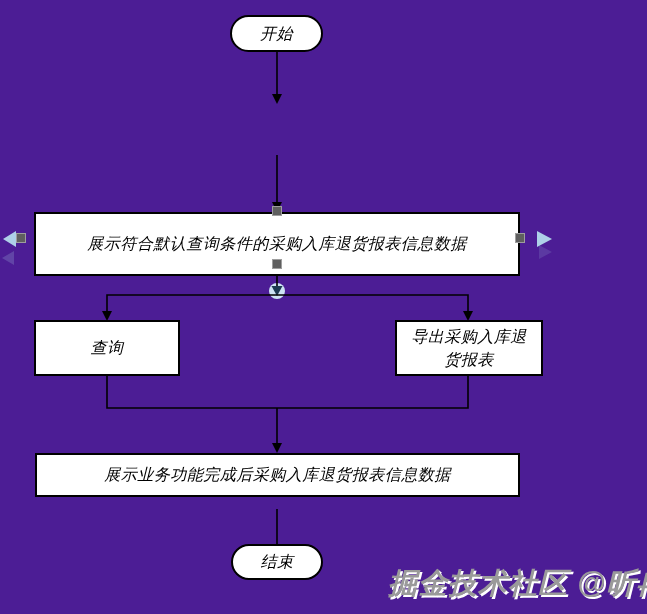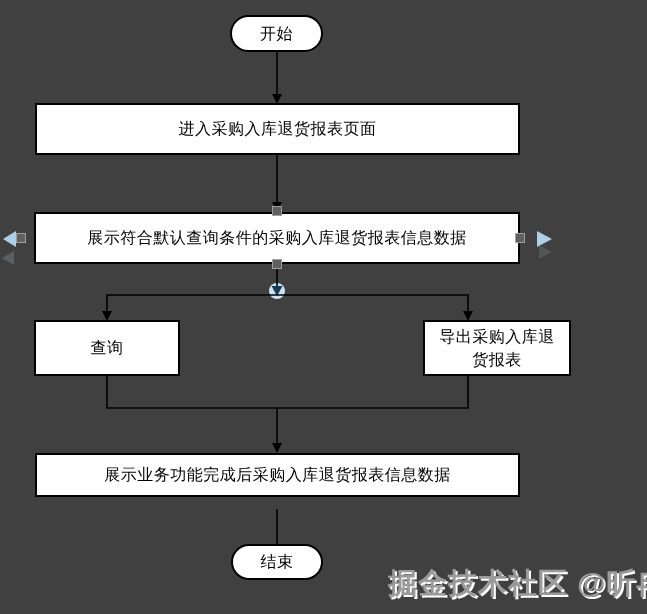--- a/index.html
+++ b/index.html
@@ -1,33 +1,34 @@
 <!DOCTYPE html>
 <html><head>
 <meta charset="utf-8">
 <style>
   html,body{margin:0;padding:0;background:#ffffff;}
   .canvas{
-    position:relative;width:647px;height:614px;background:#404040;overflow:hidden;
+    position:relative;width:647px;height:614px;background:#4c1d95;overflow:hidden;
     font-family:"Liberation Sans",sans-serif;
+    font-style:italic;
   }
   .wires{position:absolute;left:0;top:0;}
   .wire{stroke:#000000;stroke-width:1.6;fill:none;}
   .ah{fill:#000000;stroke:none;}
   .node{
     position:absolute;display:flex;align-items:center;justify-content:center;
     text-align:center;background:#ffffff;border:2px solid #000000;box-sizing:border-box;
     font-size:16px;color:#000000;line-height:1.45;padding:2px 9px;letter-spacing:0.5px;
   }
   .terminator{border-radius:19px;}
   #n-start{left:230px;top:15px;width:93px;height:37px;}
   #n-enter{left:35px;top:103px;width:485px;height:52px;}
-  #n-show-default{left:34px;top:212px;width:486px;height:52px;}
+  #n-show-default{left:34px;top:212px;width:486px;height:64px;}
   #n-query{left:34px;top:320px;width:146px;height:56px;}
-  #n-export{left:395px;top:320px;width:148px;height:56px;margin-left:28px;}
+  #n-export{left:395px;top:320px;width:148px;height:56px;}
   #n-show-result{left:35px;top:453px;width:485px;height:44px;}
   #n-end{left:231px;top:544px;width:92px;height:36px;border-radius:18px;}
   .handle{
     position:absolute;width:8px;height:8px;background:#5f5f5f;
     outline:1px solid #9e9e9e;box-sizing:border-box;
   }
   #h-top{left:273px;top:207px;}
   #h-bottom{left:273px;top:260px;}
   #h-left{left:17px;top:234px;}
   #h-right{left:516px;top:234px;}
@@ -81,23 +82,20 @@
     <g>
       <line class="wire" x1="277" y1="509" x2="277" y2="546"></line>
       <polygon class="ah" points="272,545 282,545 277,555"></polygon>
     </g>
   </svg>
 
   <div class="node terminator" id="n-start">
     <span>开始</span>
   </div>
 
-  <div class="node" id="n-enter">
-    <span>进入采购入库退货报表页面</span>
-  </div>
 
   <div class="node" id="n-show-default">
     <span>展示符合默认查询条件的采购入库退货报表信息数据</span>
   </div>
 
   <div class="node" id="n-query">
     <span>查询</span>
   </div>
 
   <div class="node" id="n-export">

